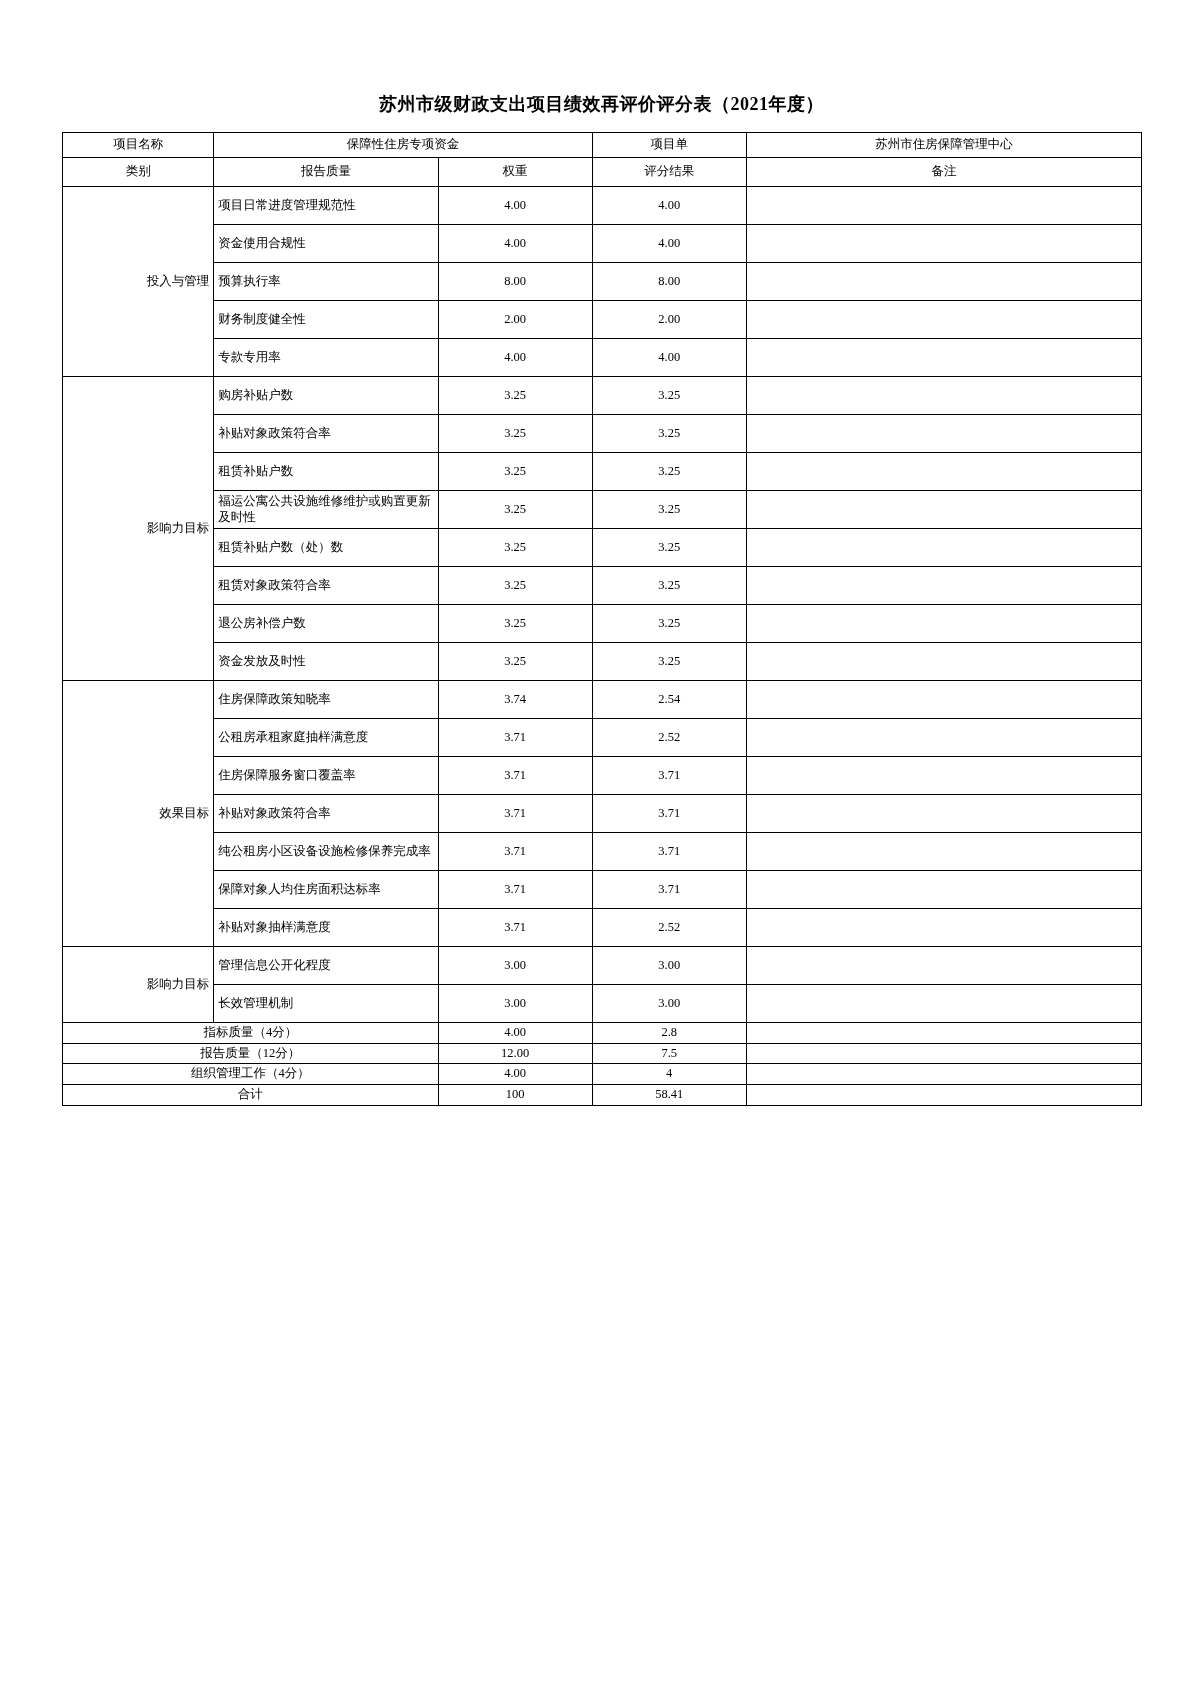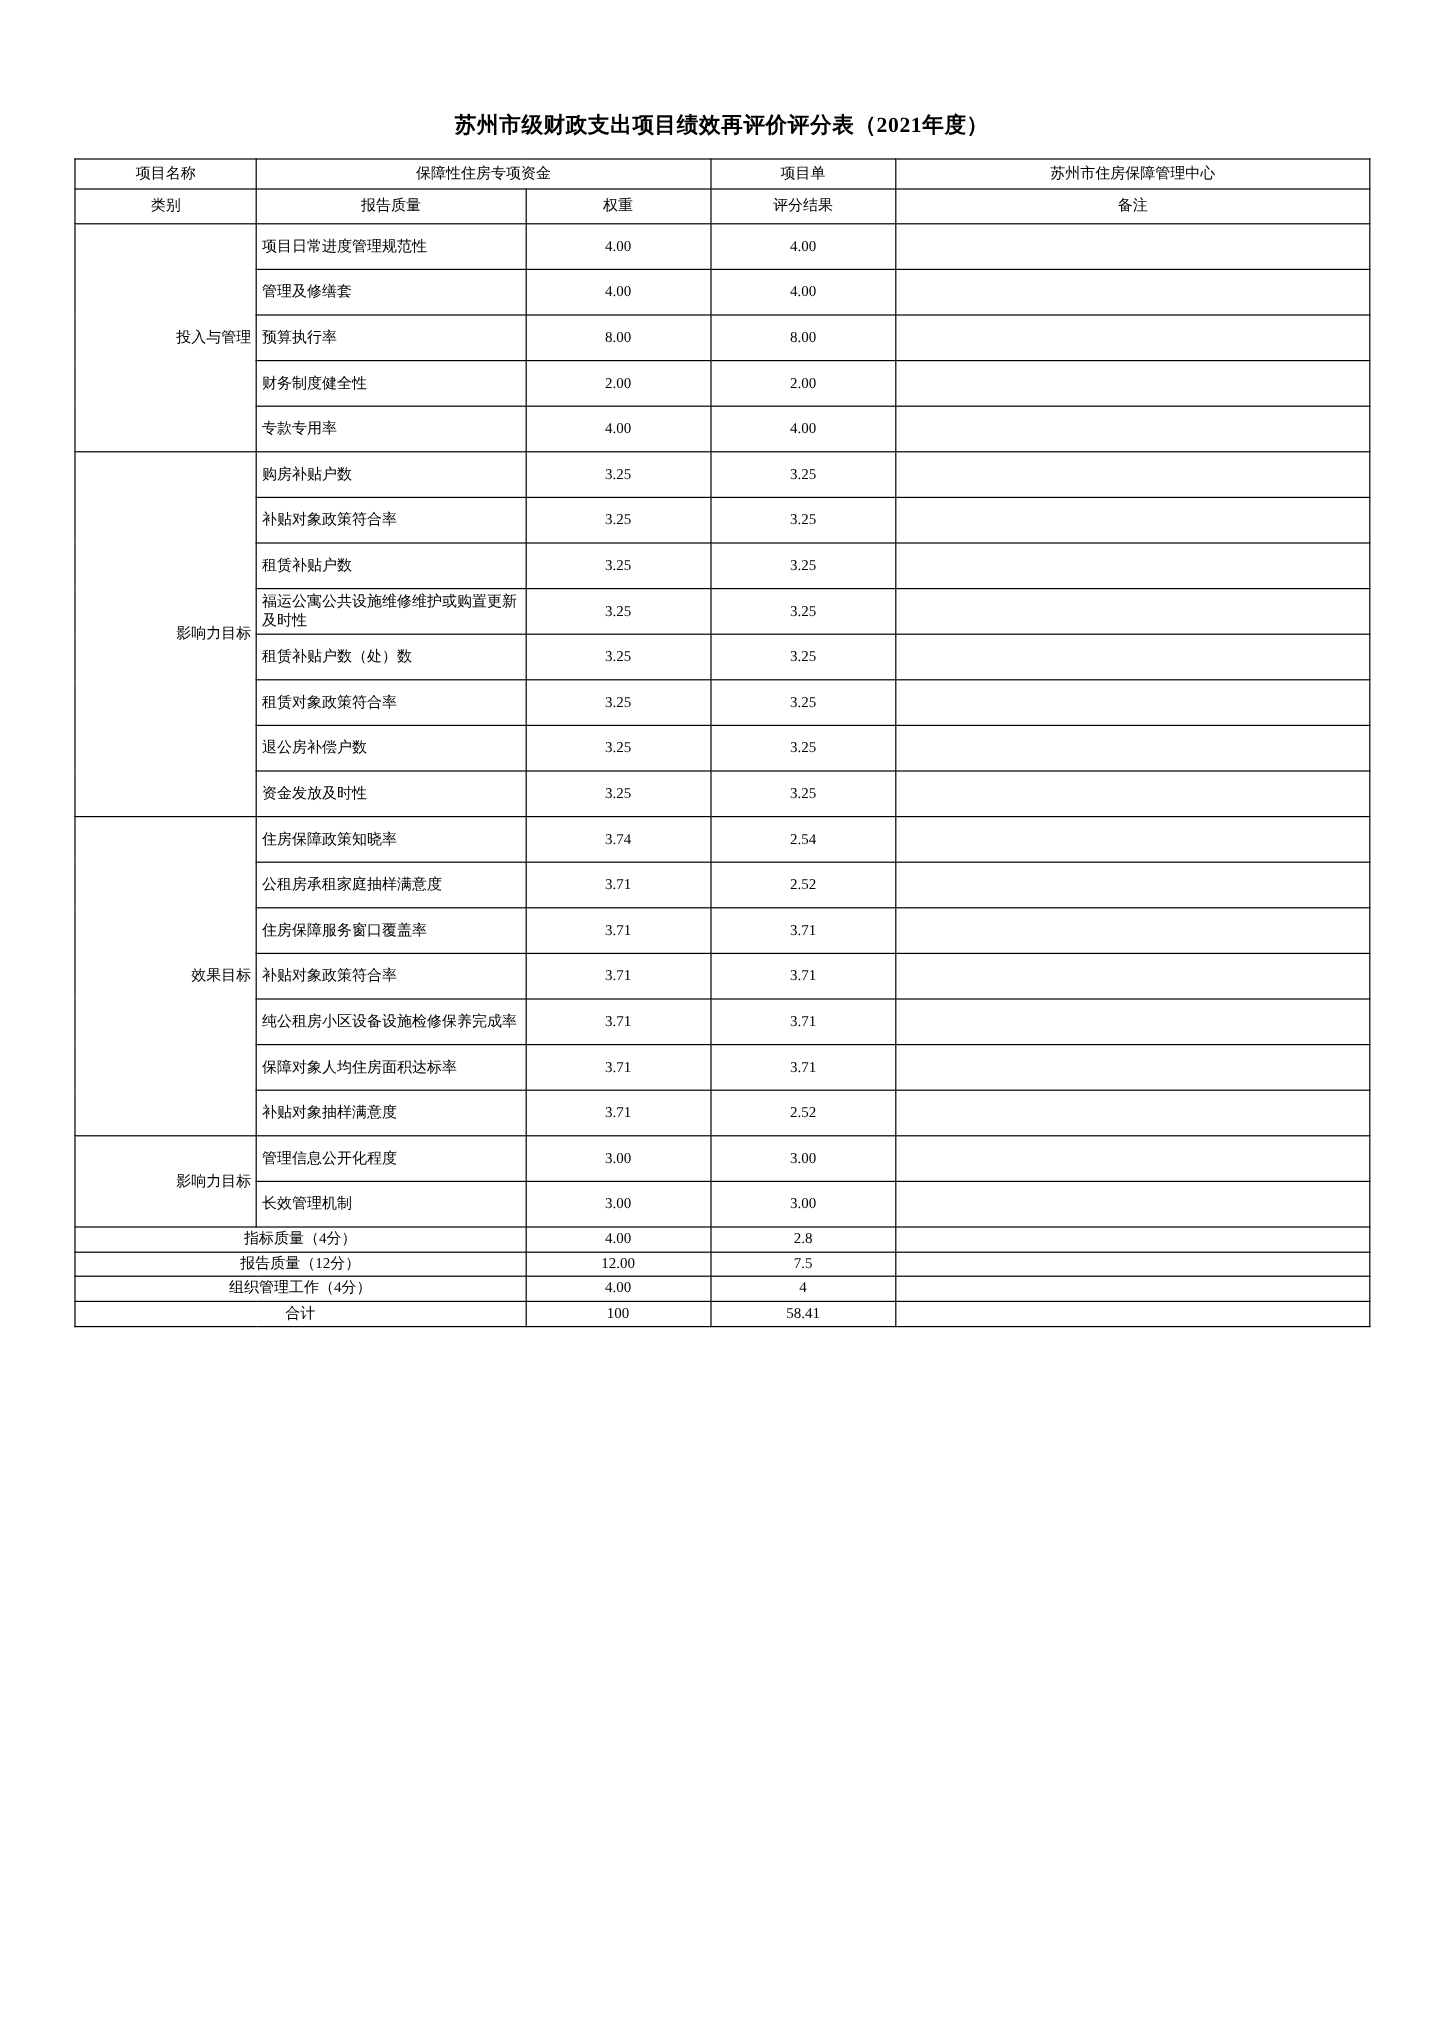--- a/index.html
+++ b/index.html
@@ -99,21 +99,21 @@
       </tr>
 
       <tr class="row-tall">
         <td class="cat-cell" rowspan="5">投入与管理</td>
         <td class="c-ind">项目日常进度管理规范性</td>
         <td class="center num">4.00</td>
         <td class="center num">4.00</td>
         <td></td>
       </tr>
       <tr class="row-mid">
-        <td class="c-ind">管理及修缮套</td>
+        <td class="c-ind">资金使用合规性</td>
         <td class="center num">4.00</td>
         <td class="center num">4.00</td>
         <td></td>
       </tr>
       <tr class="row-mid">
         <td class="c-ind">预算执行率</td>
         <td class="center num">8.00</td>
         <td class="center num">8.00</td>
         <td></td>
       </tr>

